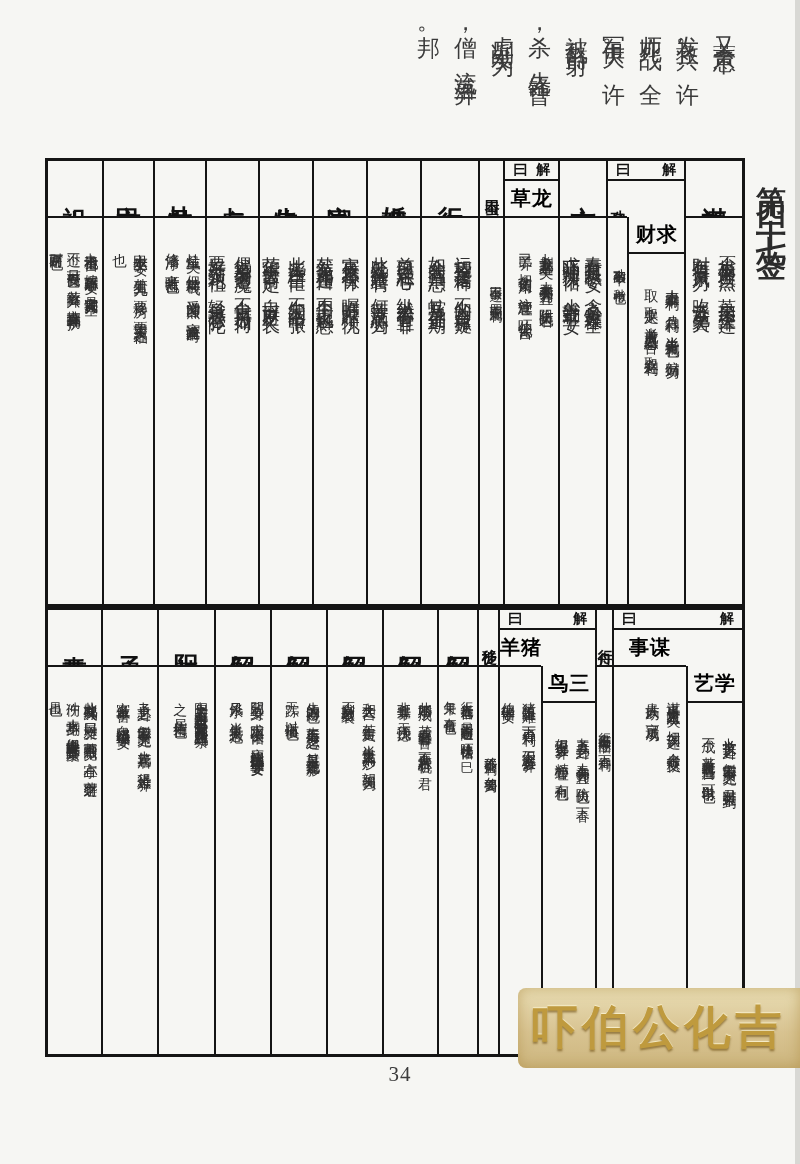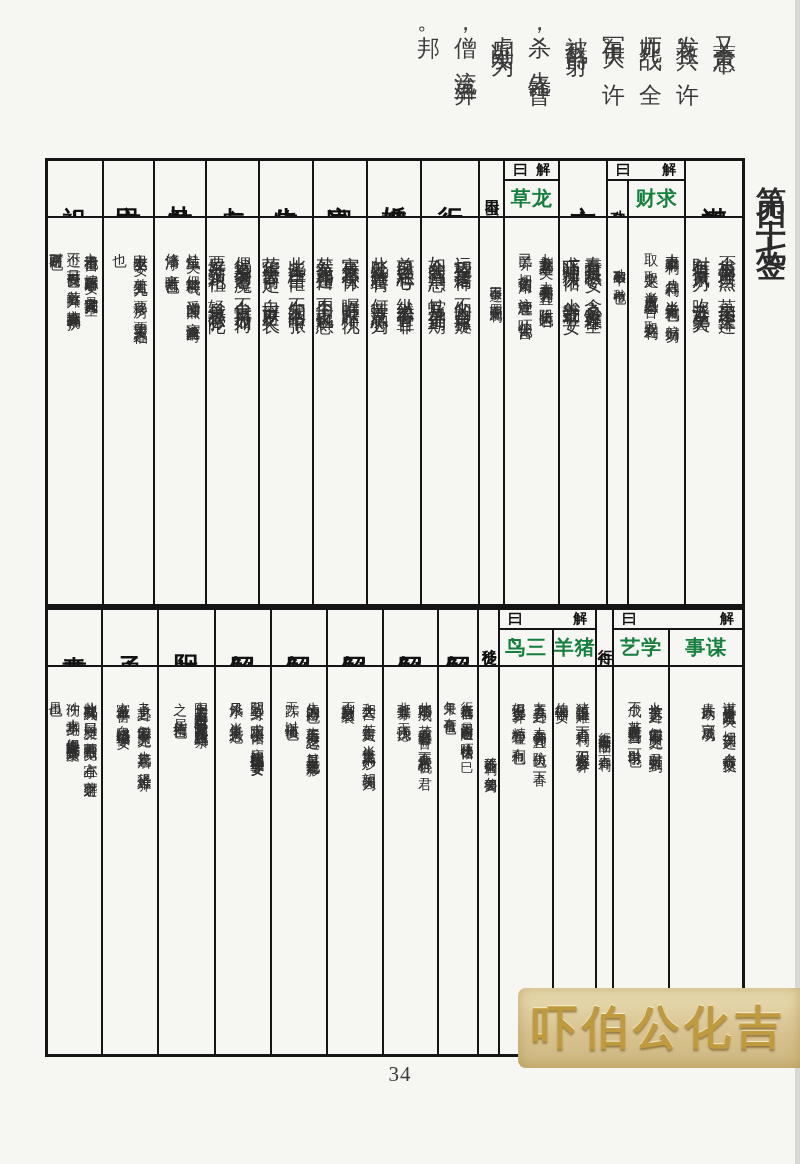--- a/index.html
+++ b/index.html
@@ -23,21 +23,21 @@
   }
   
   .tbl{position:absolute;left:45px;width:700px;border:3px solid #151515;display:flex;box-sizing:border-box;}
   .tbl-top{top:158px;height:449px;}
   .tbl-bottom{top:607px;height:450px;}
   .col{display:flex;flex-direction:column;min-width:0;}
   .col+.col{border-left:2px solid #151515;}
   .col-h{height:55px;border-bottom:2px solid #151515;display:flex;align-items:center;justify-content:center;flex:none;overflow:hidden;}
   .vh{writing-mode:vertical-rl;font-weight:700;font-size:25px;letter-spacing:3px;line-height:1;color:#111;}
   .vh.small{font-size:15px;letter-spacing:1px;}
-  .hh{font-weight:700;font-size:20px;letter-spacing:1px;color:#15803d;white-space:nowrap;}
+  .hh{font-weight:700;font-size:20px;letter-spacing:1px;color:#000000;white-space:nowrap;}
   .col-b{
     flex:1;writing-mode:vertical-rl;overflow:hidden;
     padding:24px 2px 4px 2px;color:#2e2e2e;
   }
   .poem{font-size:18px;letter-spacing:3px;line-height:26px;}
   .poem.lh22{line-height:22px;}
   .prose{font-size:14.5px;letter-spacing:1.5px;line-height:21px;}
   .prose3{font-size:14px;letter-spacing:1px;line-height:17.5px;}
   .bp{font-size:14px;letter-spacing:1.5px;line-height:21px;}
   .dense{font-size:13px;letter-spacing:1px;line-height:17px;}
@@ -45,21 +45,21 @@
   .pt40{padding-top:40px;}.pt58{padding-top:58px;}.pt55{padding-top:55px;}.pt80{padding-top:80px;}
   
   .group{padding:0;}
   .gbar{
     height:18px;flex:none;border-bottom:2px solid #151515;
     display:flex;justify-content:space-between;align-items:center;
     padding:0 8px;font-size:14px;font-weight:700;line-height:1;color:#111;
   }
   .gcols{flex:1;display:flex;min-width:0;}
   .gcols .col{border-left:none;}
-  .gcols .col+.col{border-left:2px solid #151515;}
+  .gcols .col+.col{border-left:2px solid #151515;margin-top:36px;}
   .group .col-h{height:35px;}
   
   .watermark{
     position:absolute;left:518px;top:988px;width:282px;height:80px;
     background:linear-gradient(180deg,#e9ddb4 0%,#d8c391 55%,#cdb67f 100%);
     box-shadow:inset 0 0 14px rgba(170,135,60,.55);
     border-radius:8px 0 0 8px;
     display:flex;align-items:center;justify-content:center;
   }
   .watermark span{
@@ -337,74 +337,74 @@
       <div>移徙不吉不利　勿移为要</div>
     </div>
   </div>
 
   <div class="col group" style="flex:95">
     <div class="gbar">
       <span>曰</span>
       <span>解</span>
     </div>
     <div class="gcols">
+      <div class="col" style="flex:42">
+        <div class="col-h">
+            <span class="hh">羊猪</span>
+          </div>
+        <div class="col-b bp">
+          <div>猪羊上春阻难　下春可得利　但不宜贪心多养</div>
+          <div>伯公保佑平安</div>
+        </div>
+      </div>
       <div class="col" style="flex:53">
         <div class="col-h">
             <span class="hh">鸟三</span>
           </div>
         <div class="col-b bp">
           <div>卜养三鸟之卦　上春勿养为宜　防失也　下春</div>
           <div>但也不宜多养　精心管理　有利也</div>
-        </div>
-      </div>
-      <div class="col" style="flex:42">
-        <div class="col-h">
-            <span class="hh">羊猪</span>
-          </div>
-        <div class="col-b bp">
-          <div>猪羊上春阻难　下春可得利　但不宜贪心多养</div>
-          <div>伯公保佑平安</div>
         </div>
       </div>
     </div>
   </div>
 
   <div class="col" style="flex:15">
     <div class="col-h">
         <span class="vh small">行舟</span>
       </div>
     <div class="col-b tiny pt55">
       <div>行舟上春不顺应守旧　下春得利</div>
     </div>
   </div>
 
   <div class="col group" style="flex:128">
     <div class="gbar">
       <span>曰</span>
       <span>解</span>
     </div>
     <div class="gcols">
+      <div class="col" style="flex:73">
+        <div class="col-h">
+            <span class="hh">事谋</span>
+          </div>
+        <div class="col-b bp">
+          <div>谋事肖牛之人有阻失　切勿谋之　余者候交秋</div>
+          <div>贵人扶助　定可成功</div>
+        </div>
+      </div>
       <div class="col" style="flex:55">
         <div class="col-h">
             <span class="hh">艺学</span>
           </div>
         <div class="col-b bp">
           <div>卜学技艺之卦　似密云不雨之兆　君时运未到</div>
           <div>不成　若肖龙者时运合局　可以学习也</div>
         </div>
       </div>
-      <div class="col" style="flex:73">
-        <div class="col-h">
-            <span class="hh">事谋</span>
-          </div>
-        <div class="col-b bp">
-          <div>谋事肖牛之人有阻失　切勿谋之　余者候交秋</div>
-          <div>贵人扶助　定可成功</div>
-        </div>
-      </div>
     </div>
   </div>
 
 </div>
 
 <div class="watermark">
   <span>吓伯公化吉</span>
 </div>
 
 <div class="page-num">34</div>

